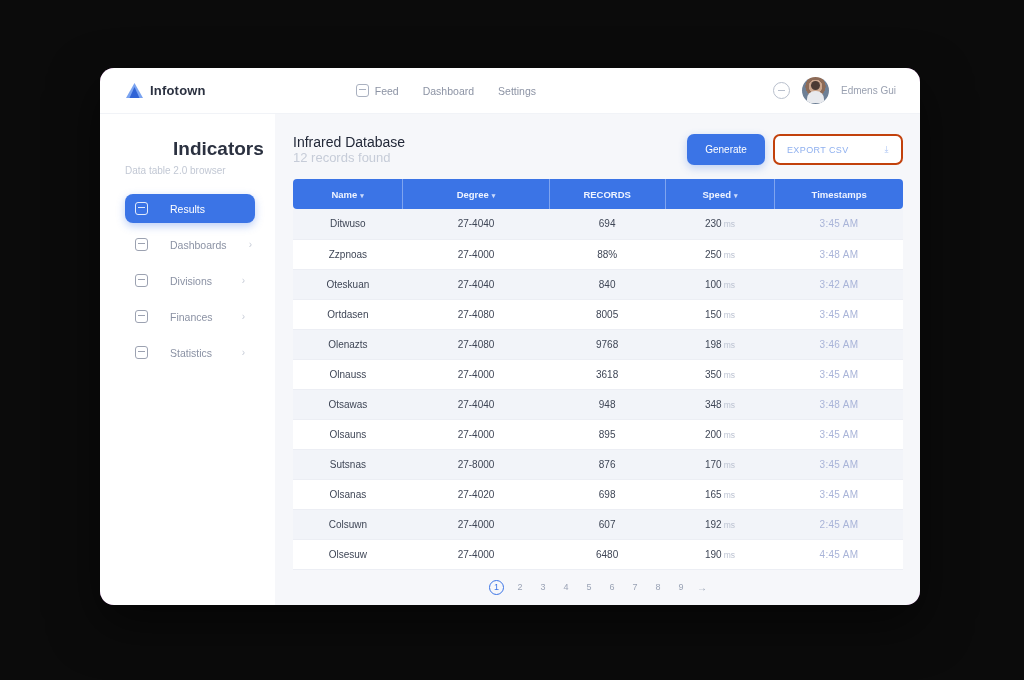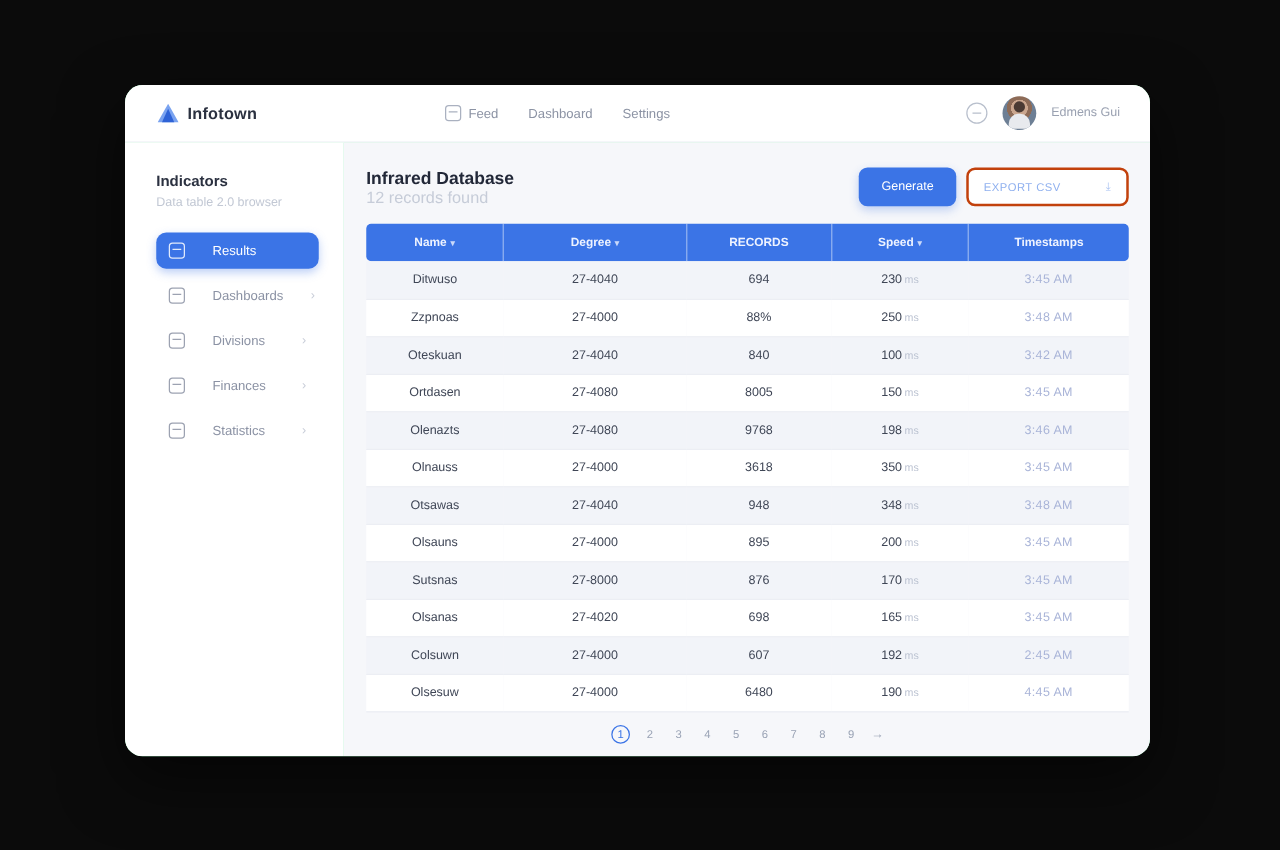--- a/index.html
+++ b/index.html
@@ -1,20 +1,20 @@
 <!DOCTYPE html>
 <html><head>
 <meta charset="utf-8">
 <style>
   * { margin:0; padding:0; box-sizing:border-box; }
   html,body { width:1024px; height:680px; background:#0b0b0b; font-family:"Liberation Sans", sans-serif; overflow:hidden; }
 
   .card {
     position:absolute; left:100px; top:68px; width:820px; height:537px;
-    background:#86efac; border-radius:14px; overflow:hidden;
+    background:#701a75; border-radius:14px; overflow:hidden;
     box-shadow:0 18px 50px rgba(0,0,0,.55);
     display:flex; flex-direction:column;
   }
 
   
   .topbar { height:46px; flex:0 0 46px; display:flex; align-items:center; padding:0 24px 0 26px; border-bottom:1px solid #f1f3f7; background:#fff; }
   .logo { display:flex; align-items:center; gap:7px; }
   .logo svg { display:block; }
   .logo-text { font-size:13px; font-weight:bold; color:#2b3140; letter-spacing:.2px; }
   .topnav { display:flex; align-items:center; gap:24px; margin-left:150px; }
@@ -25,32 +25,32 @@
   .help-circle { width:17px; height:17px; border:1.3px solid #b8bfcc; border-radius:50%; position:relative; cursor:pointer; }
   .help-circle::after { content:""; position:absolute; left:4px; right:4px; top:7px; height:1.3px; background:#b8bfcc; }
   .avatar { width:27px; height:27px; border-radius:50%; background:radial-gradient(circle at 50% 35%, #caa68e 0 30%, #8d6b57 31% 45%, #6d7f95 46% 100%); position:relative; overflow:hidden; cursor:pointer; }
   .avatar::before { content:""; position:absolute; left:9px; top:4px; width:9px; height:9px; border-radius:50%; background:#4a3a33; }
   .avatar::after { content:""; position:absolute; left:5px; top:14px; width:17px; height:12px; border-radius:8px 8px 0 0; background:#e8eaee; }
   .username { font-size:10px; color:#9aa1b1; }
 
   
   .body-row { flex:1; display:flex; min-height:0; }
   .sidebar { width:175px; flex:0 0 175px; background:#fff; padding:24px 0 0 25px; }
-  .sb-title { font-size:12px; font-weight:bold; color:#2b3140; }
+  .sb-title { font-size:19px; font-weight:bold; color:#2b3140;margin-left:48px; }
   .sb-sub { font-size:10px; color:#c2c8d4; margin-top:5px; margin-bottom:18px; }
   .sb-menu { display:flex; flex-direction:column; gap:7px; padding-right:20px; }
   .sb-item { display:flex; align-items:center; gap:22px; padding:8px 10px; border-radius:8px; font-size:10.5px; color:#8b92a4; cursor:pointer; }
   .sb-item .chev { margin-left:auto; color:#c8cdd8; font-size:10px; }
   .sb-item.active { background:#3b74e6; color:#ffffff; box-shadow:0 3px 8px rgba(59,116,230,.35); }
   .sb-icon { width:13px; height:13px; border:1.4px solid currentColor; border-radius:3px; position:relative; opacity:.85; flex:0 0 13px; }
   .sb-icon::after { content:""; position:absolute; left:2px; right:2px; top:4px; height:1.3px; background:currentColor; }
 
   .main { flex:1; background:#f6f7fa; padding:20px 17px 10px 18px; display:flex; flex-direction:column; min-width:0; }
   .main-head { display:flex; align-items:flex-start; }
-  .m-title { font-size:14px; font-weight:bold; color:#222838; }
+  .m-title { font-size:14px; font-weight:normal; color:#222838; }
   .m-sub { font-size:13px; color:#c6ccd8; margin-top:0; }
   .actions { margin-left:auto; display:flex; gap:8px; }
   .btn { border:none; border-radius:7px; font-family:Liberation Sans, sans-serif; cursor:pointer; display:flex; align-items:center; gap:5px; }
   .btn-primary { background:#3b74e6; color:#fff; font-size:10px; padding:8px 18px; box-shadow:0 3px 8px rgba(59,116,230,.3); }
   .btn-secondary { background:#fff; color:#8fb0ef; font-size:9px; letter-spacing:.4px; padding:8px 12px; border:2px solid #c2410c;gap:36px; }
   .dl-glyph { font-size:9px; color:#a9c2f2; }
 
   
   table { width:100%; border-collapse:collapse; margin-top:14px; table-layout:fixed; }
   thead th { background:#3b74e6; color:#eef3ff; font-size:9.5px; font-weight:bold; height:30px; text-align:center; }

